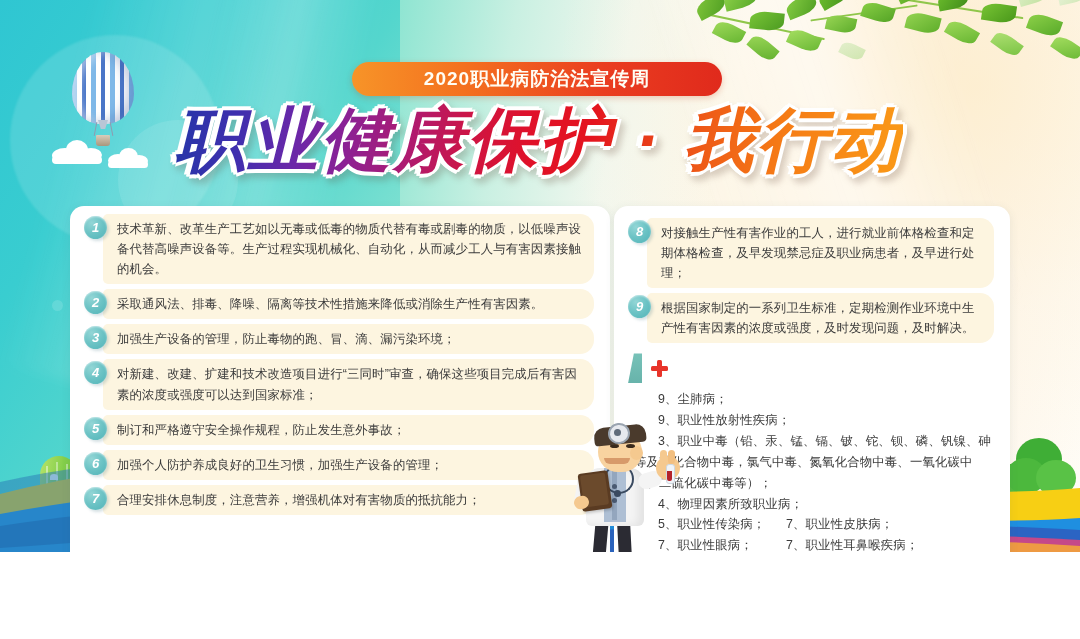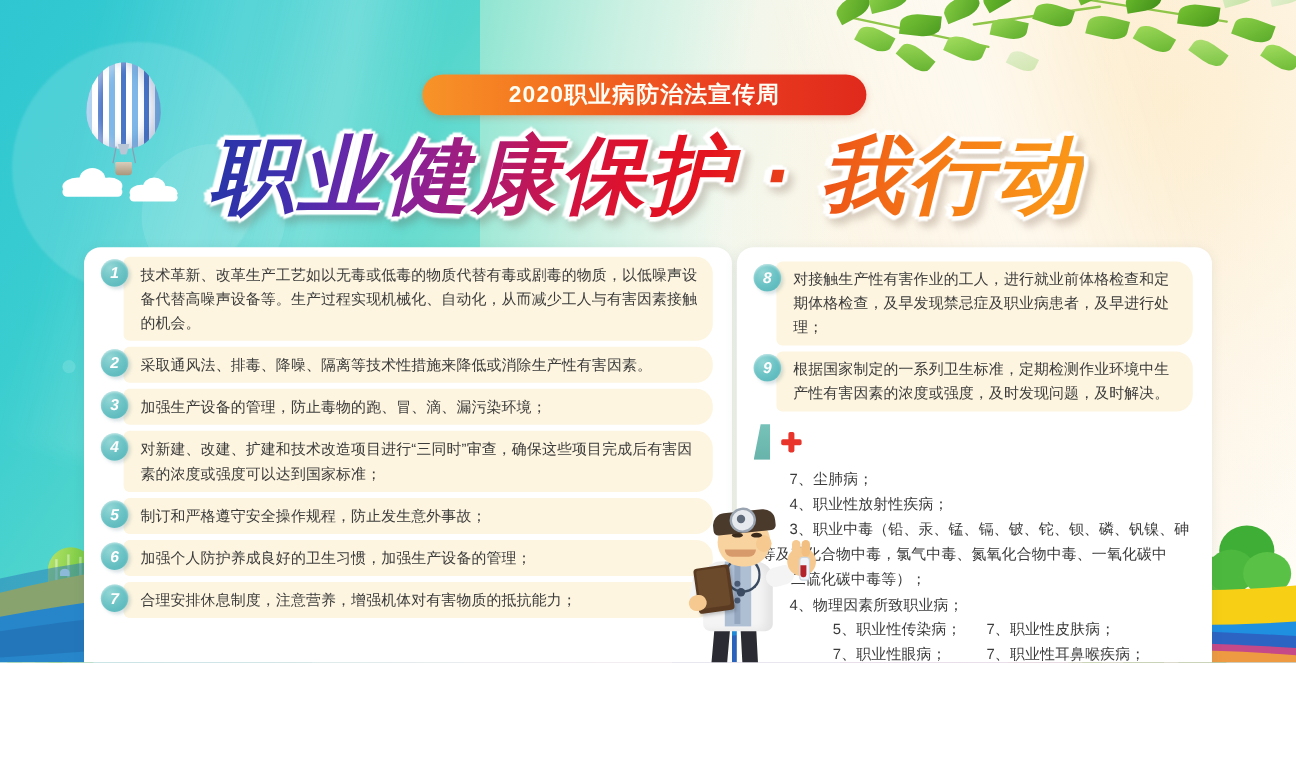--- a/index.html
+++ b/index.html
@@ -8,21 +8,21 @@
     background: #ffffff;
   }
   body {
     font-family: "Liberation Sans", "DejaVu Sans", sans-serif;
   }
   #poster {
     position: relative;
     width: 1080px;
     height: 552px;
     overflow: hidden;
-    background: #f0abfc;
+    background: #4c1d95;
   }
 
   
   .bg-base {
     position: absolute;
     inset: 0;
     background:
       linear-gradient(100deg,
         #35c9d0 0%,
         #3ccfcf 12%,
@@ -194,21 +194,21 @@
     letter-spacing: 1px;
     font-family: "Liberation Sans", "DejaVu Sans", sans-serif;
   }
 
   
   .main-title {
     position: absolute;
     left: 144px; top: 100px;
     width: 790px; height: 88px;
     display: flex;
-    align-items: flex-start;
+    align-items: flex-end;
     justify-content: center;
   }
   .main-title-text {
     font-size: 70px;
     font-weight: bold;
     font-style: italic;
     letter-spacing: 3px;
     white-space: nowrap;
     background: linear-gradient(96deg,
       #2536a8 0%,
@@ -339,21 +339,21 @@
   
   .scope-body {
     padding: 6px 18px 0 20px;
     color: #3b3b3b;
     font-size: 12.4px;
     line-height: 1.68;
     letter-spacing: 0.15px;
   }
   .scope-line { text-indent: 24px; }
   .scope-pair { display: flex; text-indent: 0; padding-left: 24px; }
-  .scope-pair > span:first-child { width: 128px; flex: 0 0 128px; margin-left: 36px; }
+  .scope-pair > span:first-child { width: 128px; flex: 0 0 128px; }
 
   
   .doctor { position: absolute; left: 568px; top: 424px; width: 126px; height: 152px; }
   .d-part { position: absolute; }
 </style>
 </head>
 <body>
 
 <div id="poster">
 
@@ -517,22 +517,22 @@
         </div>
       </div>
 
     <div class="sec-head" style="margin-top:10px;">
       <div class="sec-head-tail"></div>
       <div class="sec-head-cross">
         <div class="cross-icon"></div>
       </div>
     </div>
     <div class="scope-body" id="scope-body">
-        <div class="scope-line">7、尘肺病；</div>
-        <div class="scope-line">4、职业性放射性疾病；</div>
+        <div class="scope-line">9、尘肺病；</div>
+        <div class="scope-line">9、职业性放射性疾病；</div>
         <div class="scope-line">3、职业中毒（铅、汞、锰、镉、铍、铊、钡、磷、钒镍、砷等及其化合物中毒，氯气中毒、氮氧化合物中毒、一氧化碳中毒、二硫化碳中毒等）；</div>
         <div class="scope-line">4、物理因素所致职业病；</div>
         <div class="scope-pair">
           <span>5、职业性传染病；</span>
           <span>7、职业性皮肤病；</span>
         </div>
         <div class="scope-pair">
           <span>7、职业性眼病；</span>
           <span>7、职业性耳鼻喉疾病；</span>
         </div>

